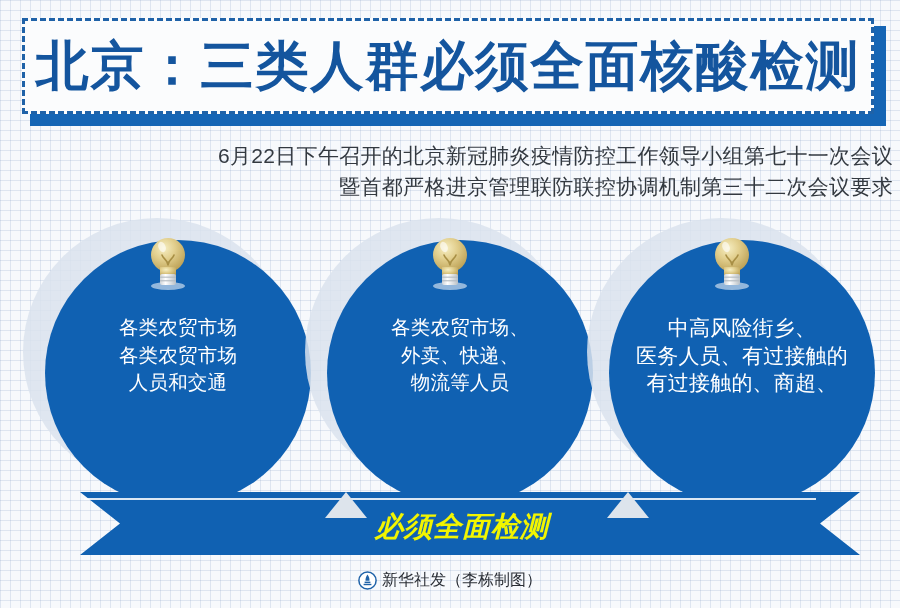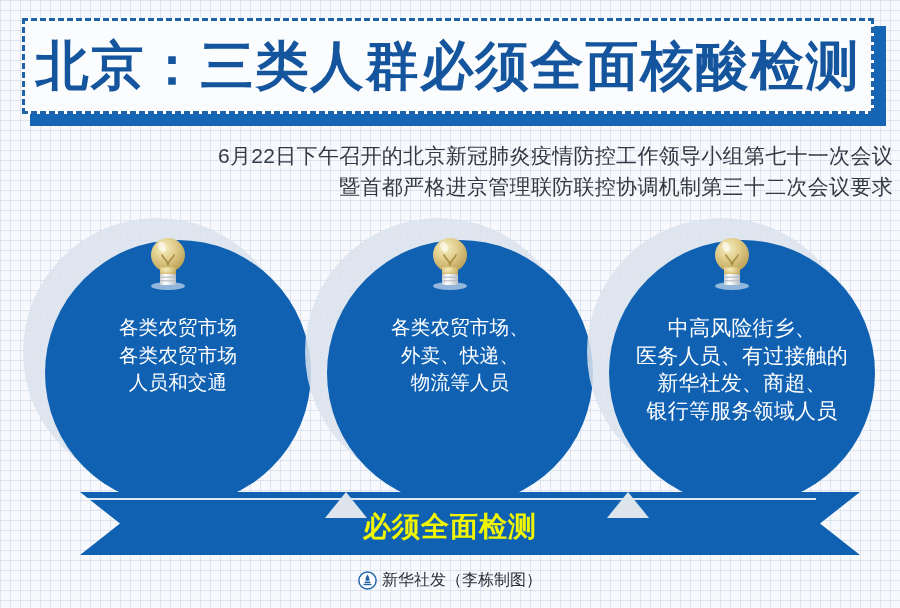--- a/index.html
+++ b/index.html
@@ -171,33 +171,34 @@
   .ribbon-inner-line {
     position: absolute;
     left: 44px;
     top: 6px;
     width: 732px;
     height: 2px;
     background: rgba(255,255,255,0.85);
   }
   .ribbon-text {
     position: absolute;
-    left: 0;
+    left: 12px;
     top: 0;
     width: 820px;
     height: 63px;
     display: flex;
     align-items: center;
     justify-content: center;
     padding-top: 6px;
     box-sizing: border-box;
     color: #F2F500;
     font-size: 28px;
     font-weight: bold;
     letter-spacing: 1px;
+    font-style: italic;
   }
 
   
   .wedge {
     position: absolute;
     top: 0;
     width: 42px;
     height: 26px;
     background: #dde4ec;
     -webkit-clip-path: polygon(50% 0, 100% 100%, 0 100%);
@@ -312,22 +313,21 @@
           <path d="M23 31 C23 26 18 25 17 21 M23 31 C23 26 28 25 29 21" stroke="#a88f45" stroke-width="1.6" fill="none" stroke-linecap="round"></path>
           <rect x="15" y="40" width="16" height="11" rx="2" fill="url(#b1)"></rect>
           <rect x="15" y="42.5" width="16" height="1.4" fill="#b3bac1" opacity="0.8"></rect>
           <rect x="15" y="46" width="16" height="1.4" fill="#b3bac1" opacity="0.8"></rect>
           <ellipse cx="17" cy="13" rx="3.6" ry="5.4" fill="#ffffff" opacity="0.6" transform="rotate(-22 17 13)"></ellipse>
         </svg>
       </div>
       <div class="circle-text">
         <span class="line">中高风险街乡、</span>
         <span class="line">医务人员、有过接触的</span>
-        <span class="line">新华社发、商超、</span>
-        <span class="line">银行等服务领域人员</span>
+        <span class="line">有过接触的、商超、</span>
       </div>
     </div>
 
   </div>
 
   <div class="ribbon">
     <div class="ribbon-body"></div>
     <div class="ribbon-inner-line"></div>
     <div class="wedge w1"></div>
     <div class="wedge w2"></div>

